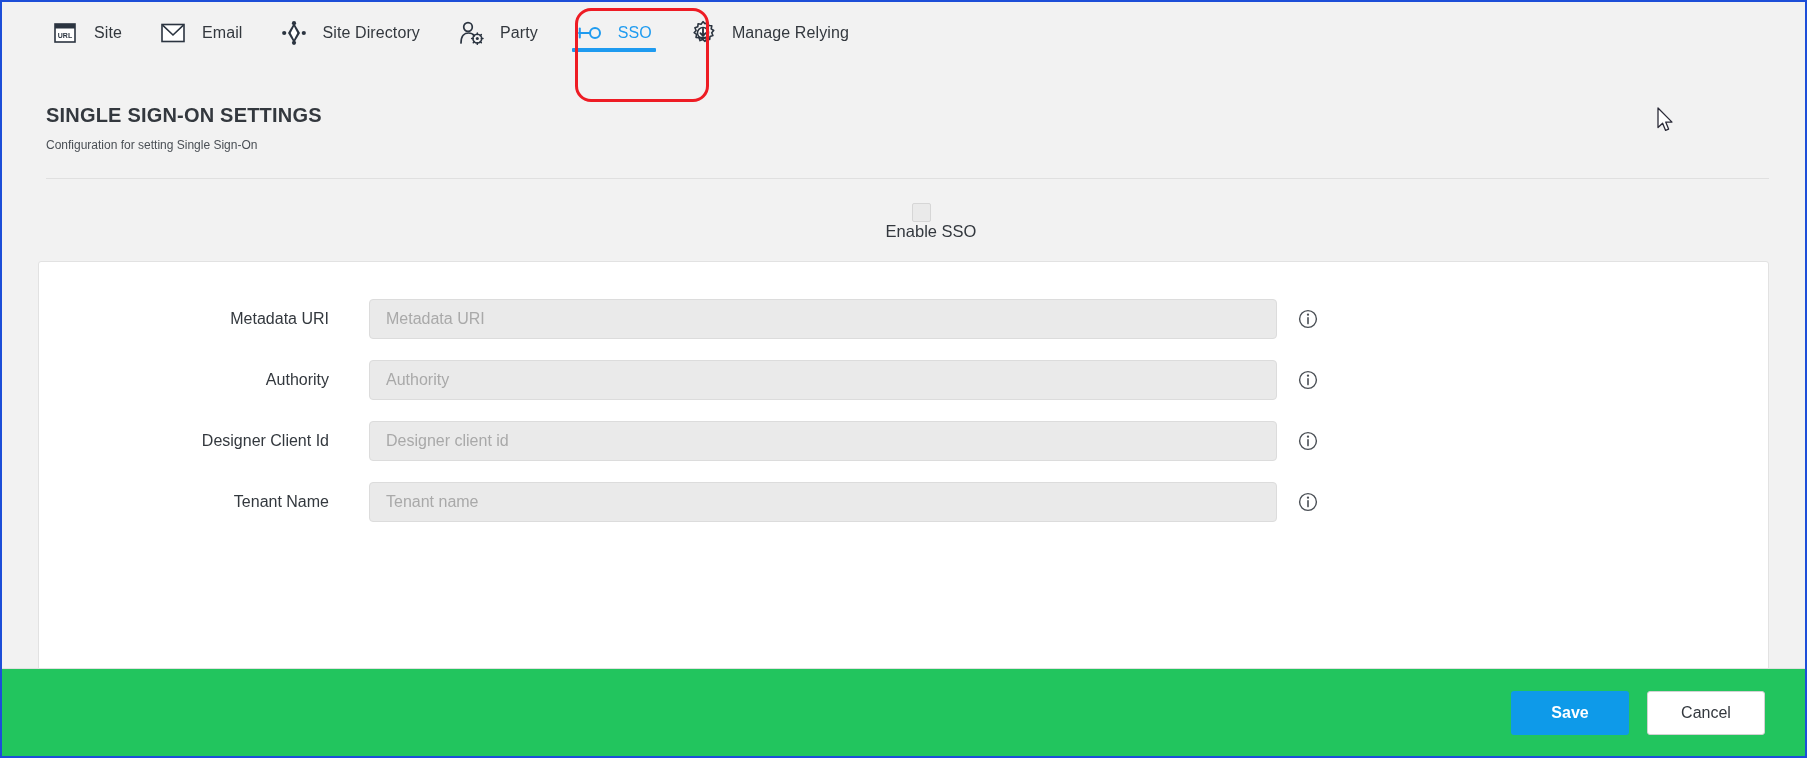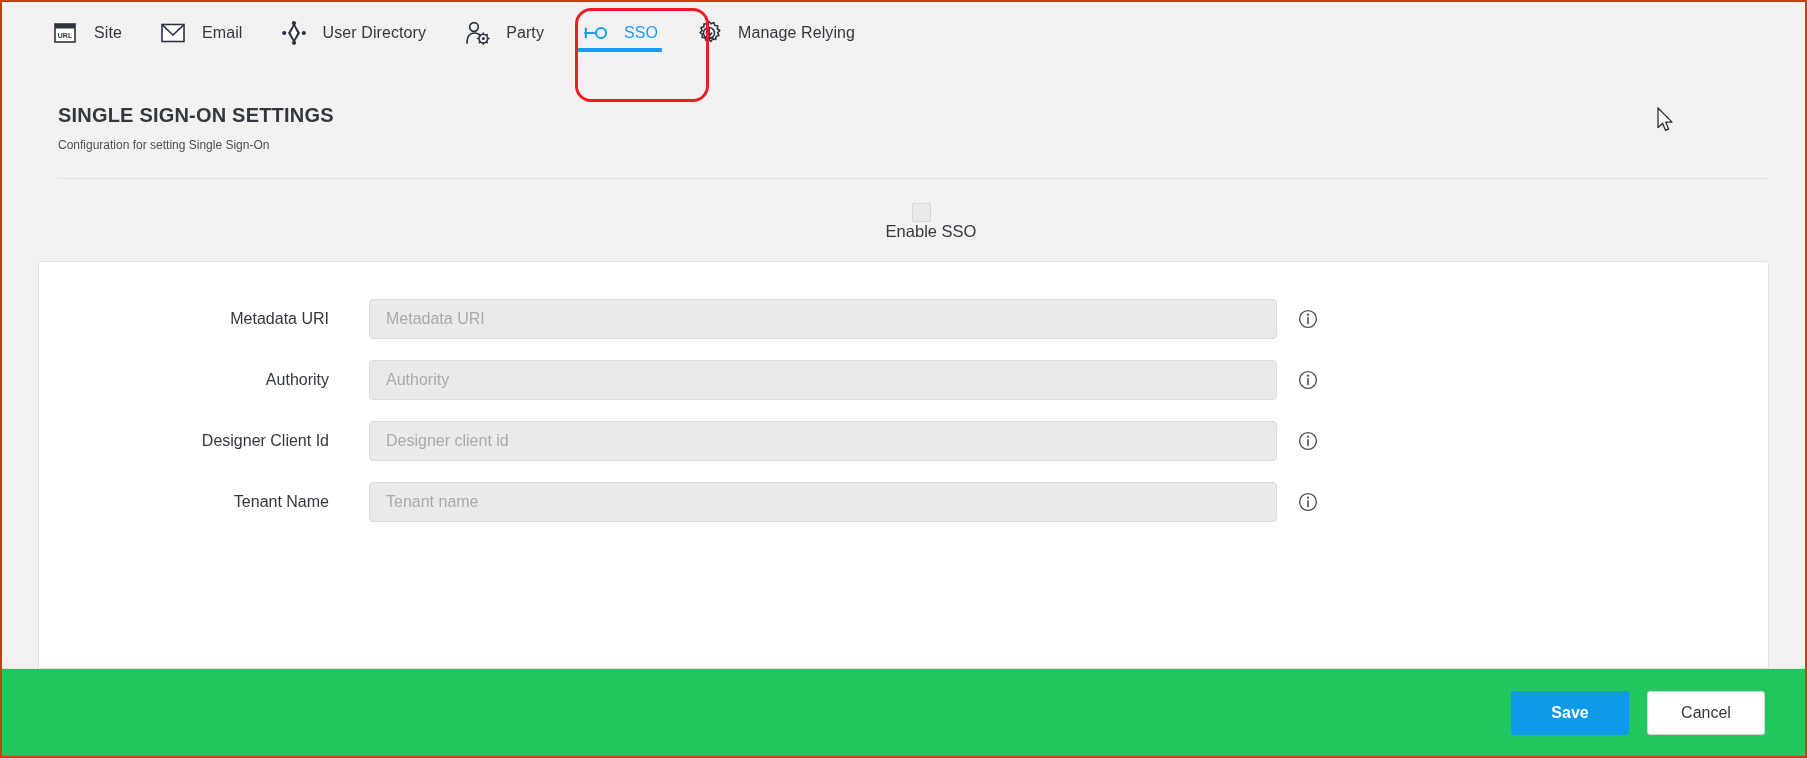--- a/index.html
+++ b/index.html
@@ -9,21 +9,21 @@
   }
   body {
     font-family: "Liberation Sans", sans-serif;
     -webkit-font-smoothing: antialiased;
   }
   #screen {
     position: relative;
     width: 1807px;
     height: 758px;
     box-sizing: border-box;
-    border: 2px solid #c2410c;
+    border: 2px solid #1d4ed8;
     background: #f2f2f2;
     overflow: hidden;
   }
   
   .nav {
     position: relative;
     height: 78px;
     background: #f2f2f2;
     display: flex;
     align-items: flex-start;
@@ -72,21 +72,21 @@
     top: 6px;
     width: 128px;
     height: 88px;
     border: 3px solid #ee1c24;
     border-radius: 16px;
     pointer-events: none;
   }
 
   
   .page-head {
-    padding: 20px 36px 0 56px;
+    padding: 20px 36px 0 44px;
   }
   .page-title {
     font-size: 20px;
     font-weight: bold;
     color: #33383e;
     letter-spacing: .2px;
     margin: 0;
     line-height: 30px;
   }
   .page-sub {
@@ -250,21 +250,21 @@
       <span class="ico">
         <svg width="26" height="24" viewBox="0 0 26 24">
           <path d="M13 2 L19 12 L13 22 L7 12 Z" fill="#2b3440"></path>
           <path d="M13 5.5 L16.3 12 L13 18.5 L9.7 12 Z" fill="#ffffff"></path>
           <circle cx="13" cy="2.2" r="2.1" fill="#2b3440"></circle>
           <circle cx="13" cy="21.8" r="2.1" fill="#2b3440"></circle>
           <circle cx="3.2" cy="12" r="2.1" fill="#2b3440"></circle>
           <circle cx="22.8" cy="12" r="2.1" fill="#2b3440"></circle>
         </svg>
       </span>
-      <span class="lbl">User Directory</span>
+      <span class="lbl">Site Directory</span>
     </div>
 
     <div class="nav-item">
       <span class="ico">
         <svg width="26" height="24" viewBox="0 0 26 24">
           <circle cx="10" cy="6" r="4.3" fill="none" stroke="#2b3440" stroke-width="1.7"></circle>
           <path d="M3 22 C3 14.5 7 12 10.5 12 C13 12 15 13 16.3 14.6" fill="none" stroke="#2b3440" stroke-width="1.7" stroke-linecap="round"></path>
           <circle cx="19.3" cy="17.6" r="4.4" fill="none" stroke="#2b3440" stroke-width="1.6"></circle>
           <circle cx="19.3" cy="17.6" r="1.5" fill="#2b3440"></circle>
           <g stroke="#2b3440" stroke-width="1.5" stroke-linecap="round">

